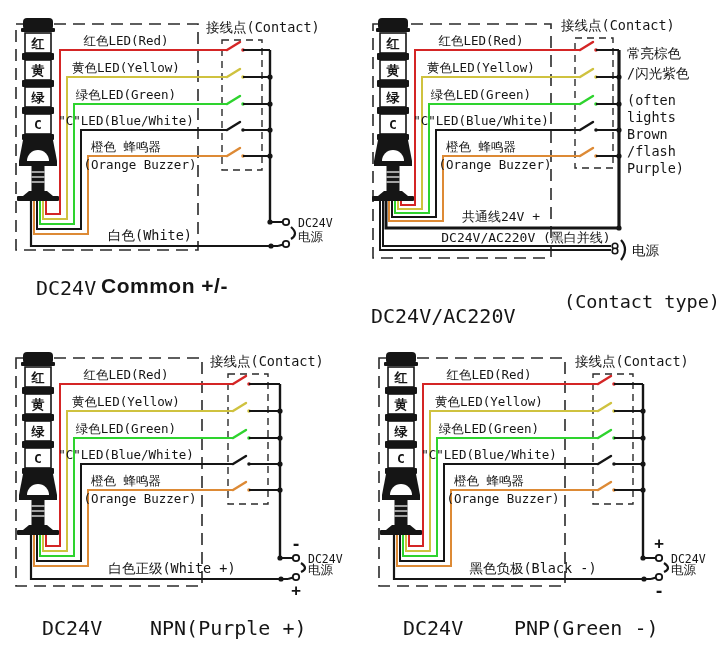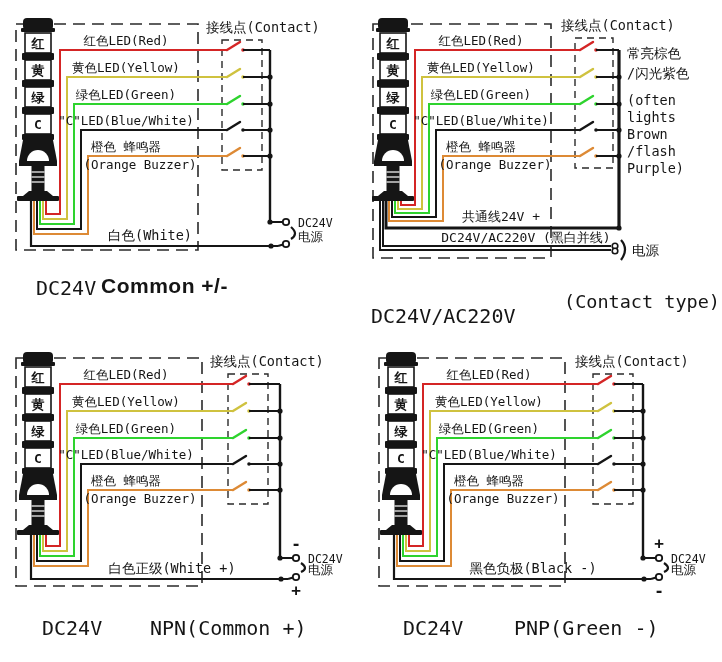--- a/index.html
+++ b/index.html
@@ -268,21 +268,21 @@
         <line x1="288" y1="245" x2="293" y2="243.5" stroke="#151515" stroke-width="2"></line>
         <circle cx="296" cy="243" r="3.2" fill="#ffffff" stroke="#151515" stroke-width="1.8"></circle>
         <path d="M301,229 Q309,234.5 301,238" fill="none" stroke="#151515" stroke-width="2.2"></path>
         <text x="308" y="229" font-size="11.5" text-anchor="start" font-weight="normal" fill="#151515">DC24V</text>
         <text x="308" y="240" font-size="12.5" text-anchor="start" font-weight="normal" fill="#151515">电源</text>
         <text x="296" y="215" font-size="16" text-anchor="middle" font-weight="bold" fill="#151515">-</text>
         <text x="296" y="262" font-size="16" text-anchor="middle" font-weight="bold" fill="#151515">+</text>
       </svg>
     <div class="caption">
       <span class="cap-left cap-mono">DC24V</span>
-      <span class="cap-right cap-mono">NPN(Common +)</span>
+      <span class="cap-right cap-mono">NPN(Purple +)</span>
     </div>
   </div>
 
   <div class="quadrant q-br">
     <svg id="svg-q3" width="361" height="328" viewBox="0 0 361 328">
         <rect x="18" y="24" width="186" height="228" fill="none" stroke="#2a2a2a" stroke-width="1.6" stroke-dasharray="12 7"></rect>
         <g>
           <rect x="25" y="18" width="30" height="12" rx="4" fill="#151515"></rect>
           <rect x="23" y="28" width="34" height="4" rx="1" fill="#151515"></rect>
           <rect x="27" y="33" width="26" height="20" fill="#ffffff" stroke="#151515" stroke-width="1.6"></rect>

